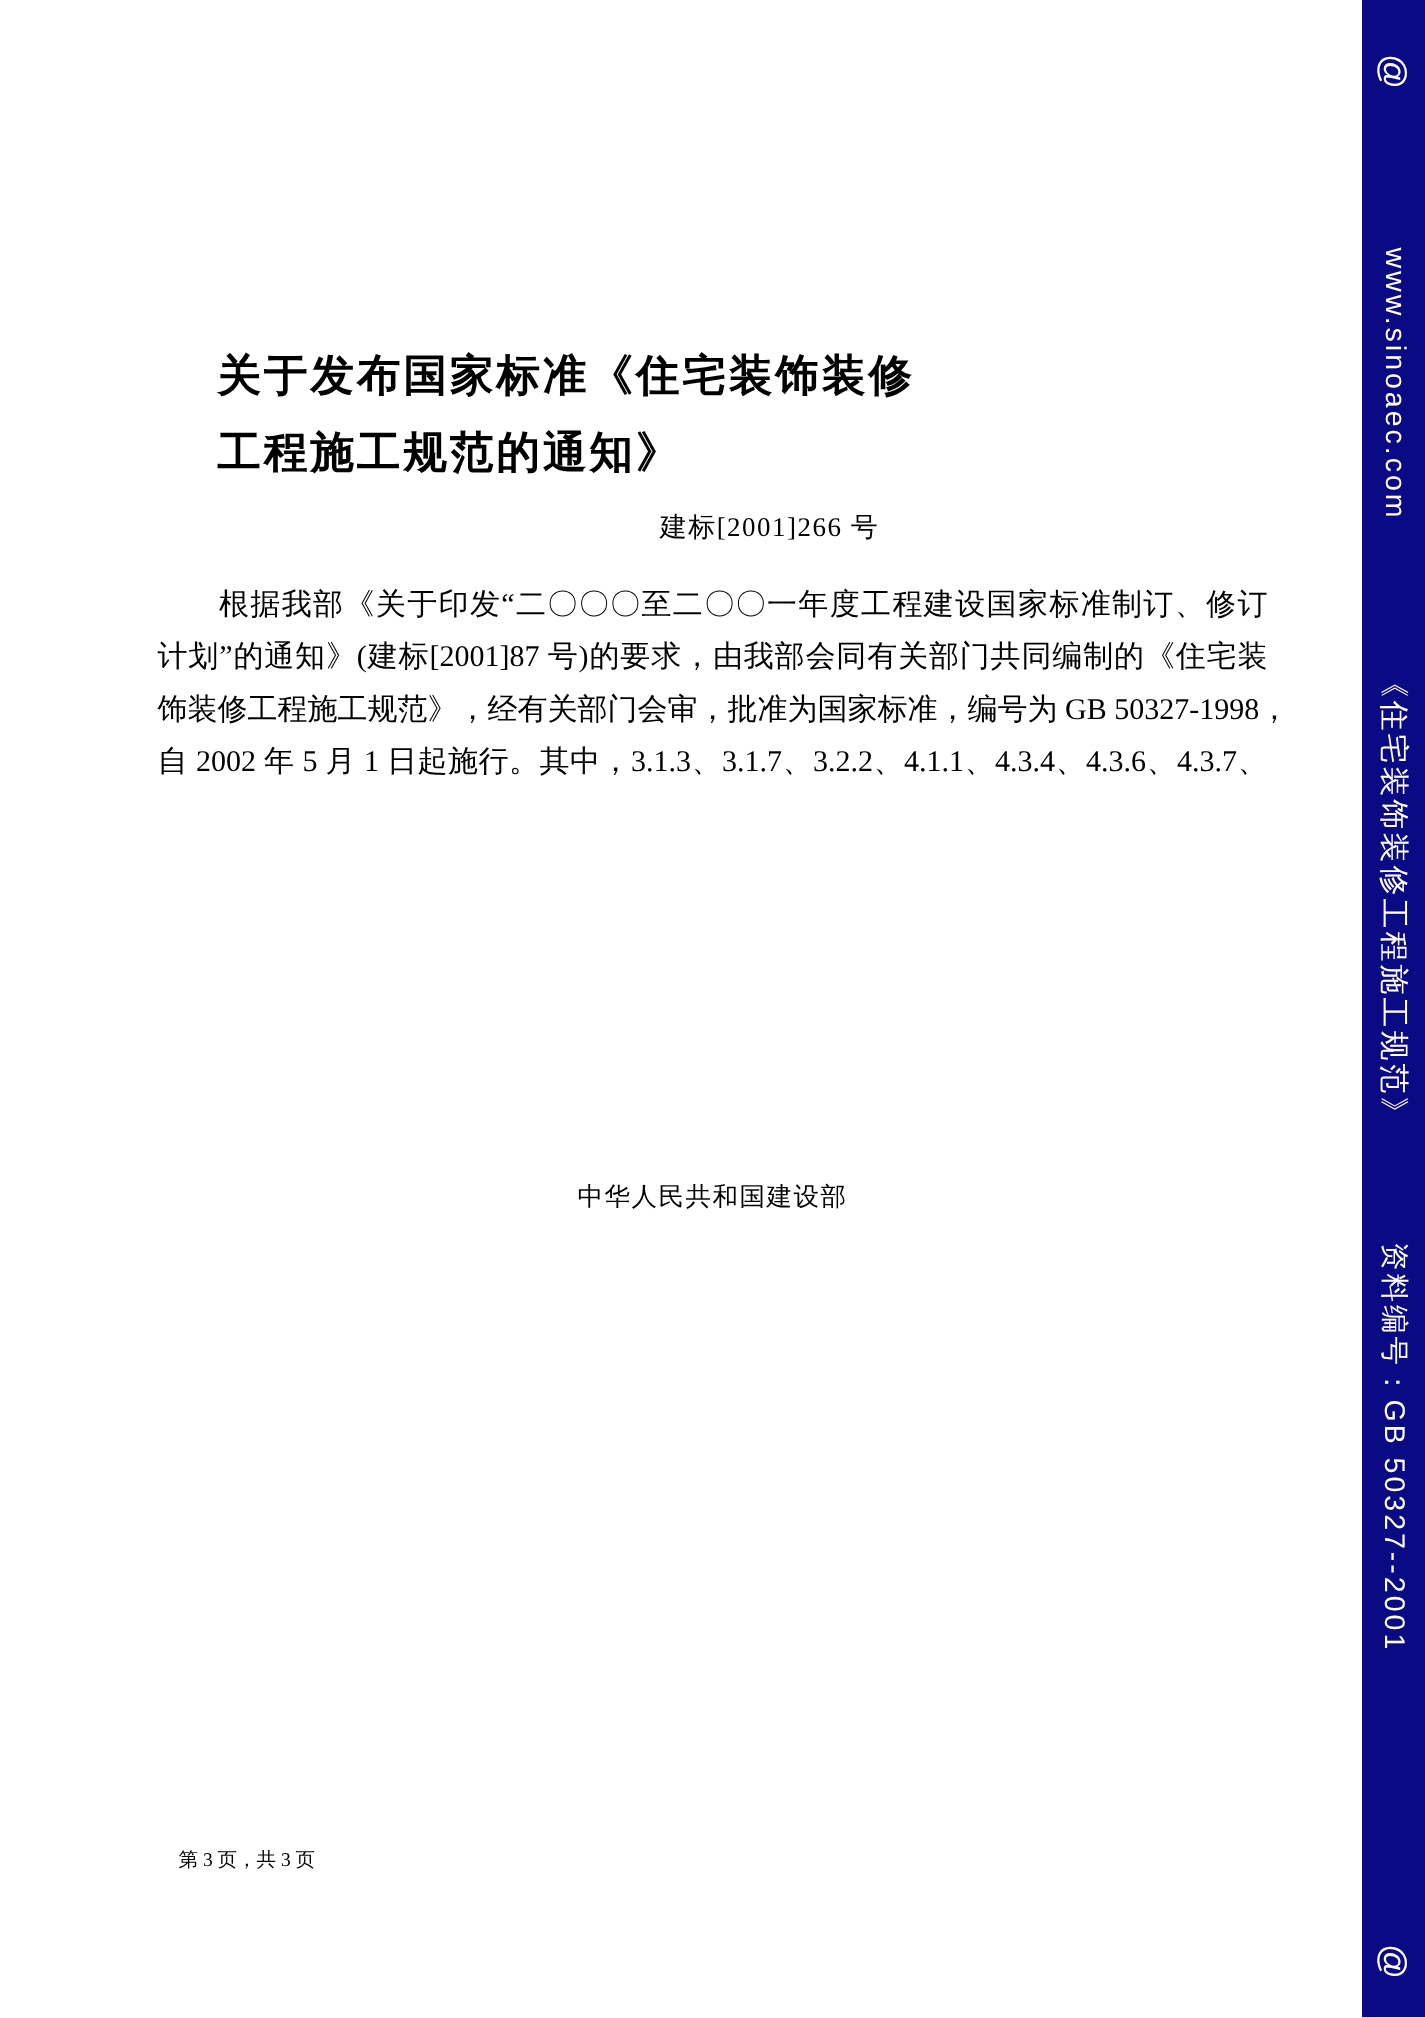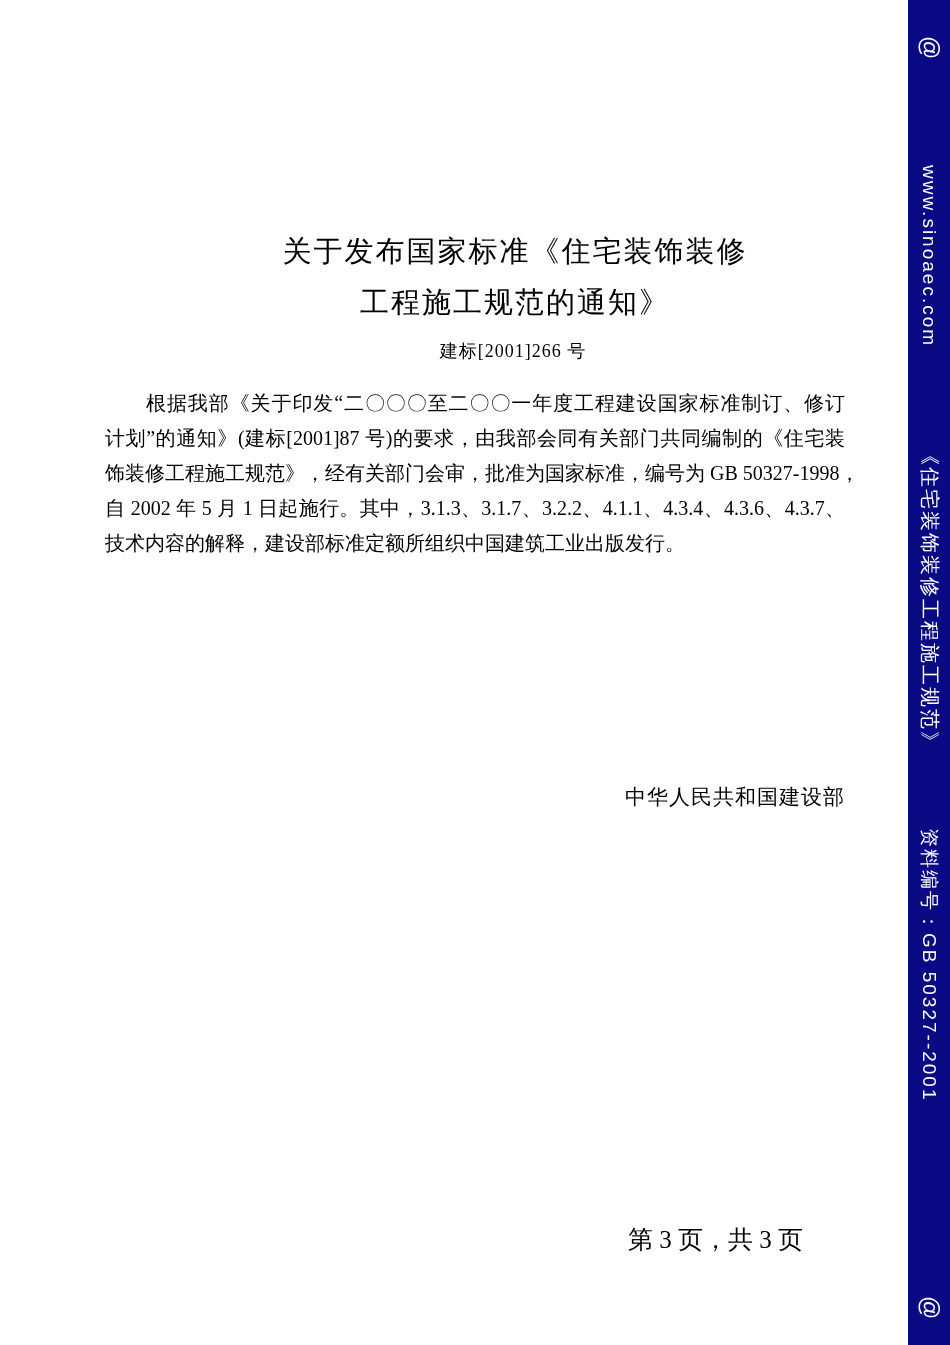--- a/index.html
+++ b/index.html
@@ -15,24 +15,24 @@
   .content {
     position: absolute;
     left: 105px;
     top: 0;
     width: 740px;
   }
   .title-block { margin-top: 226px; }
   .title-line {
     position: relative;
     left: 40px;
-    font-weight: normal;
+    font-weight: bold;
     font-size: 29px;
     line-height: 51px;
-    text-align: center;
+    text-align: left;
     letter-spacing: 2px;
     white-space: nowrap;
   }
   .doc-number {
     position: relative;
     left: 38px;
     margin-top: 8px;
     font-size: 18px;
     line-height: 30px;
     text-align: center;
@@ -50,33 +50,32 @@
     white-space: nowrap;
     font-family: Liberation Serif, serif;
   }
   .pline.indent { text-indent: 41px; }
   .pline.last { text-align-last: left; }
   .signature {
     position: absolute;
     top: 781px;
     left: 105px;
     width: 740px;
-    text-align: right;
-    font-size: 21px;
+    text-align: center;
+    font-size: 17px;
     line-height: 33px;
     letter-spacing: 1px;
   }
   .signature .date { padding-right: 6px; }
   .footer {
     position: absolute;
     top: 1227px;
-    left: 87px;
+    left: 119px;
     width: 716px;
-    text-align: right;
-    font-size: 25px;
+    font-size: 13px;
     line-height: 26px;
   }
   .sidebar {
     position: absolute;
     top: 0;
     left: 908px;
     width: 42px;
     height: 1345px;
     background: #0a0a85;
     color: #ffffff;
@@ -108,21 +107,20 @@
       <div class="title-line">工程施工规范的通知》</div>
     </div>
 
     <div class="doc-number">建标[2001]266 号</div>
 
     <div class="body-text">
       <div class="pline indent">根据我部《关于印发“二〇〇〇至二〇〇一年度工程建设国家标准制订、修订</div>
       <div class="pline">计划”的通知》(建标[2001]87 号)的要求，由我部会同有关部门共同编制的《住宅装</div>
       <div class="pline">饰装修工程施工规范》，经有关部门会审，批准为国家标准，编号为 GB  50327-1998，</div>
       <div class="pline">自 2002 年 5 月 1 日起施行。其中，3.1.3、3.1.7、3.2.2、4.1.1、4.3.4、4.3.6、4.3.7、</div>
-      <div class="pline last">技术内容的解释，建设部标准定额所组织中国建筑工业出版发行。</div>
     </div>
 
   </div>
 
   <div class="signature">
     <div class="org">中华人民共和国建设部</div>
   </div>
 
   <div class="footer">
     <span>第 3 页，共 3 页</span>

